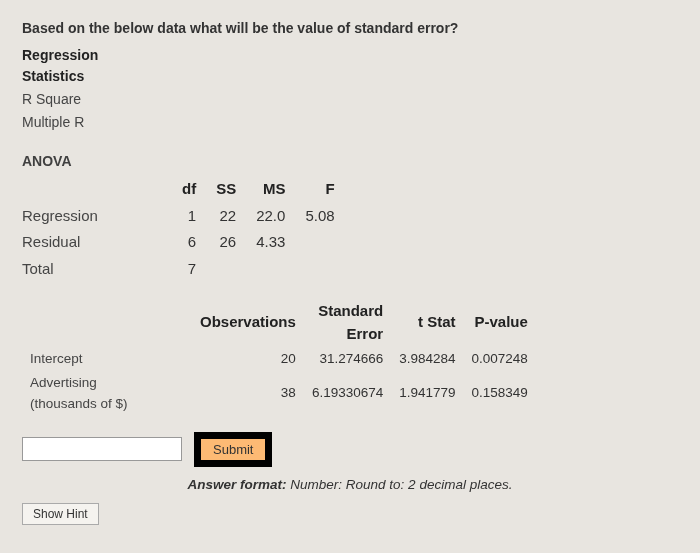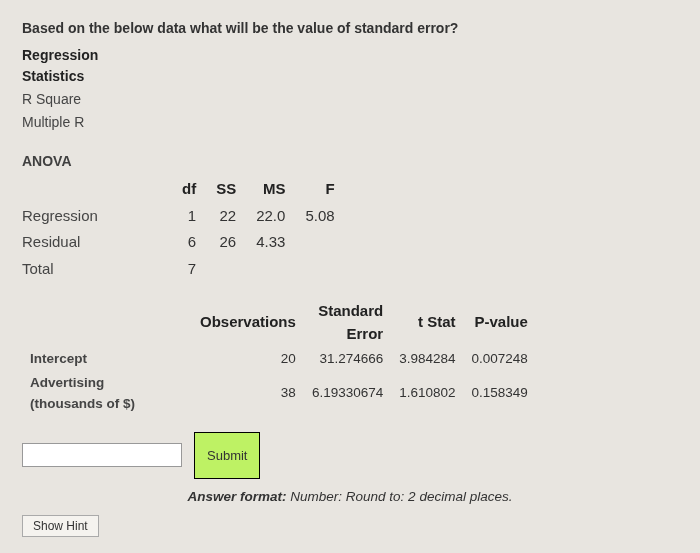--- a/index.html
+++ b/index.html
@@ -22,33 +22,33 @@
 
   .anova-title { font-weight: bold; margin: 8px 0 4px 0; color: #404040; }
 
   table { border-collapse: collapse; margin-bottom: 16px; }
   th, td { padding: 2px 10px; text-align: right; color: #333; font-size: 15px; font-weight: normal; }
   th.first, td.first { text-align: left; width: 150px; padding-left: 0; }
   th { font-weight: bold; color: #222; }
   td.first { color: #454545; }
 
   .coef-table th, .coef-table td { padding: 2px 8px; }
-  .coef-table th.first, .coef-table td.first { width: 170px; font-weight: bold; }
+  .coef-table th.first, .coef-table td.first { width: 170px; }
   .coef-table td { font-size: 13.5px; }
 
   .answer-row { display: flex; align-items: center; gap: 12px; margin: 14px 0 8px 0; }
   .answer-input {
     width: 160px; height: 24px;
     border: 1px solid #999; background: #fff;
     padding: 2px 6px; font-size: 13px;
   }
   .submit-btn {
-    background: #bef264;
-    border: 1px solid #000000;
-    padding: 15px 12px;
+    background: #fdba74;
+    border: 7px solid #000000;
+    padding: 3px 12px;
     font-size: 13px;
     cursor: pointer;
     color: #333;
   }
   .answer-format { font-style: italic; color: #333; font-size: 13.5px; margin-bottom: 8px; text-align: center; }
   .answer-format .lbl { font-weight: bold; font-style: italic; }
   .hint-btn {
     background: #f5f3ef;
     border: 1px solid #aaa;
     padding: 3px 10px;
@@ -136,21 +136,21 @@
     <td>3.984284</td>
     <td>0.007248</td>
   </tr>
   <tr>
     <td class="first">
       <div>Advertising</div>
       <div>(thousands of $)</div>
     </td>
     <td>38</td>
     <td>6.19330674</td>
-    <td>1.610802</td>
+    <td>1.941779</td>
     <td>0.158349</td>
   </tr>
 </tbody>
   </table>
 
 <div class="answer-row">
   <input class="answer-input" type="text" value="" style="">
   <button class="submit-btn">Submit</button>
 </div>
 

